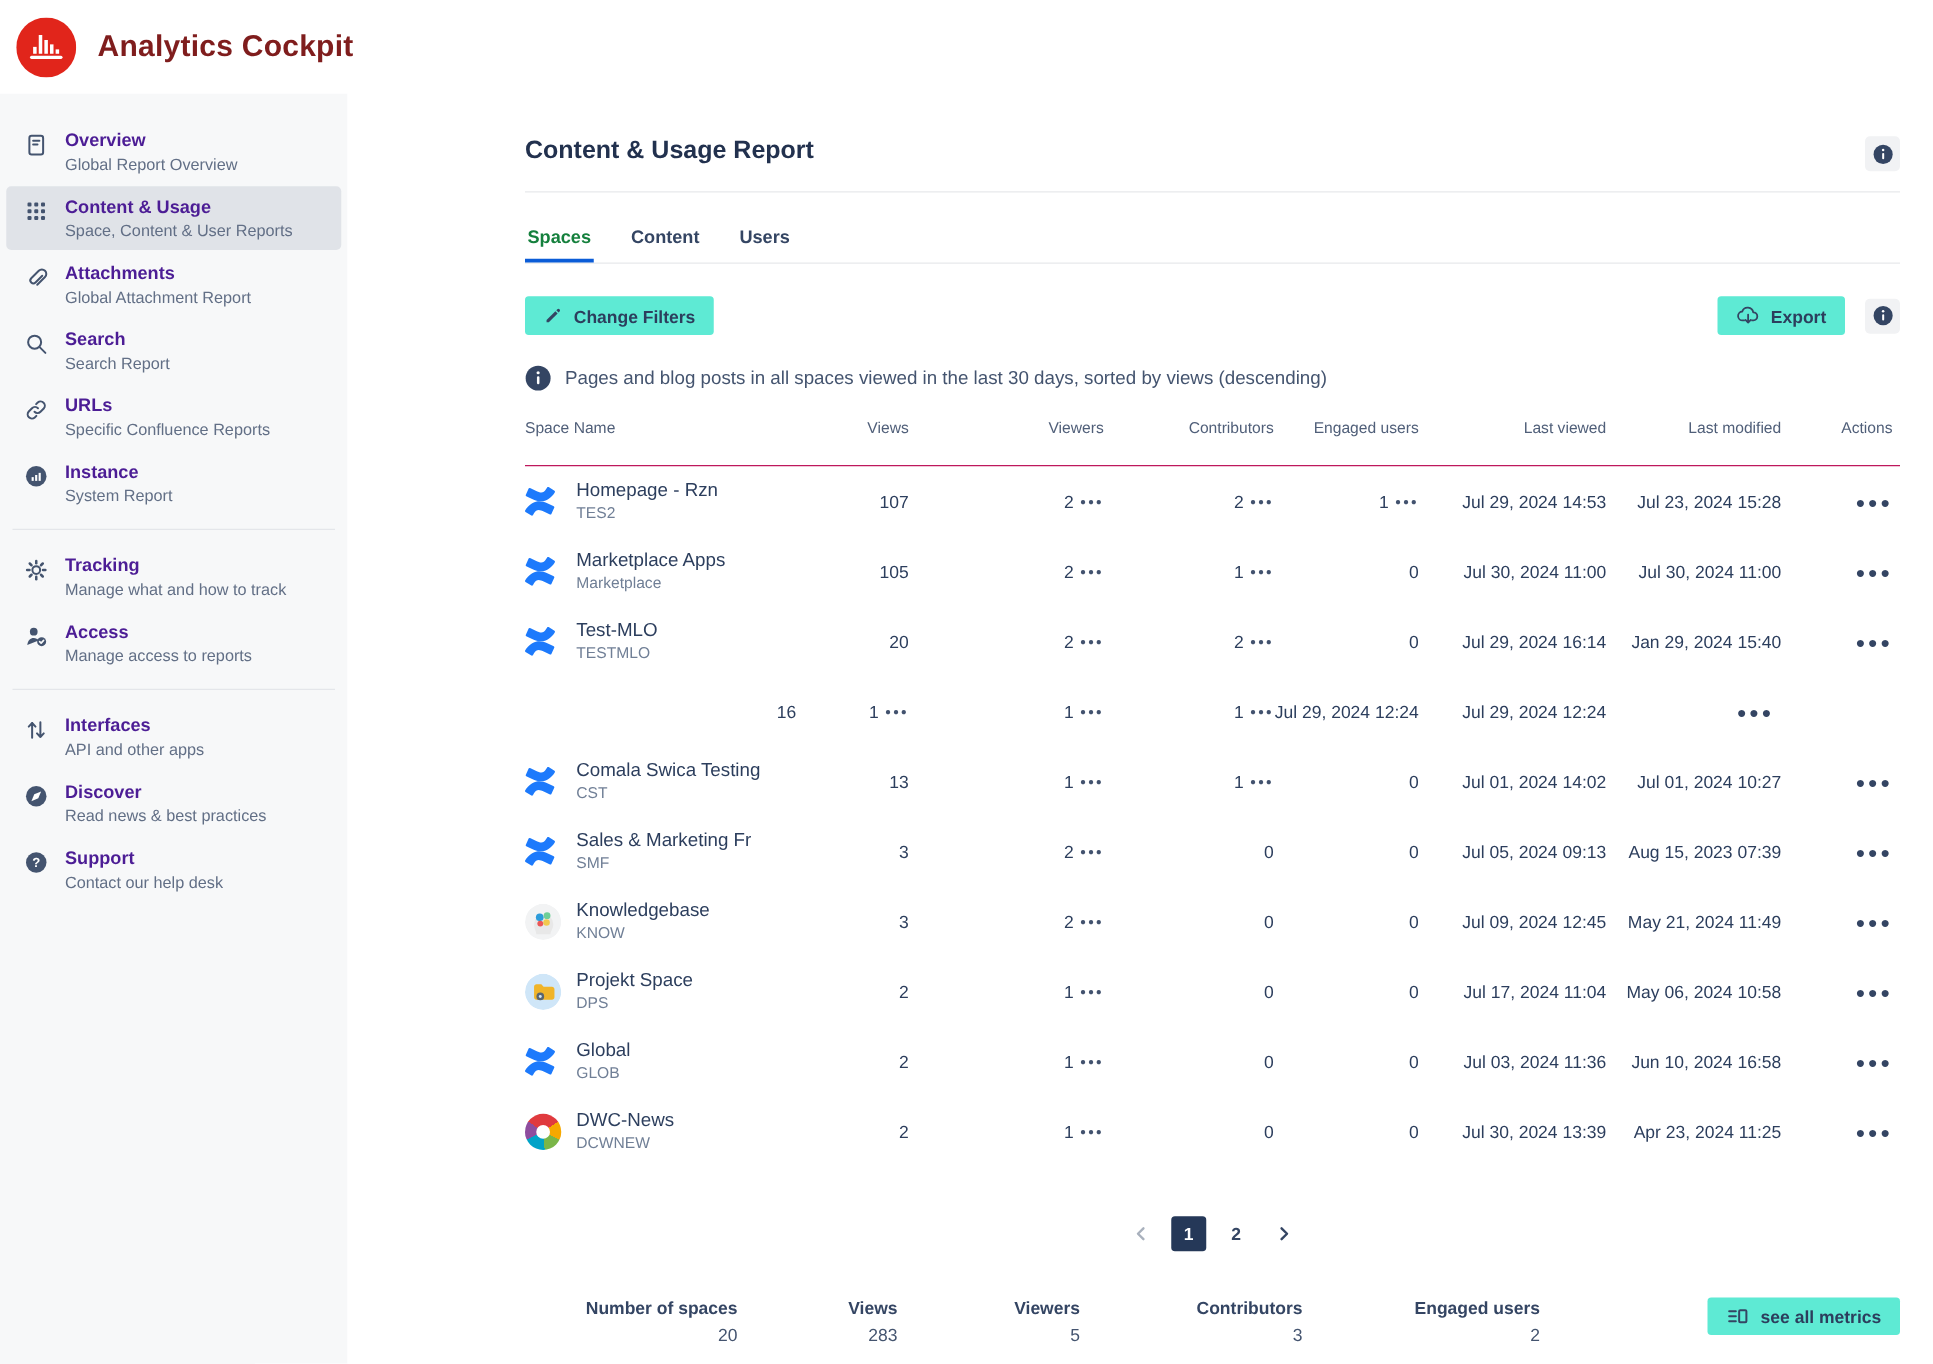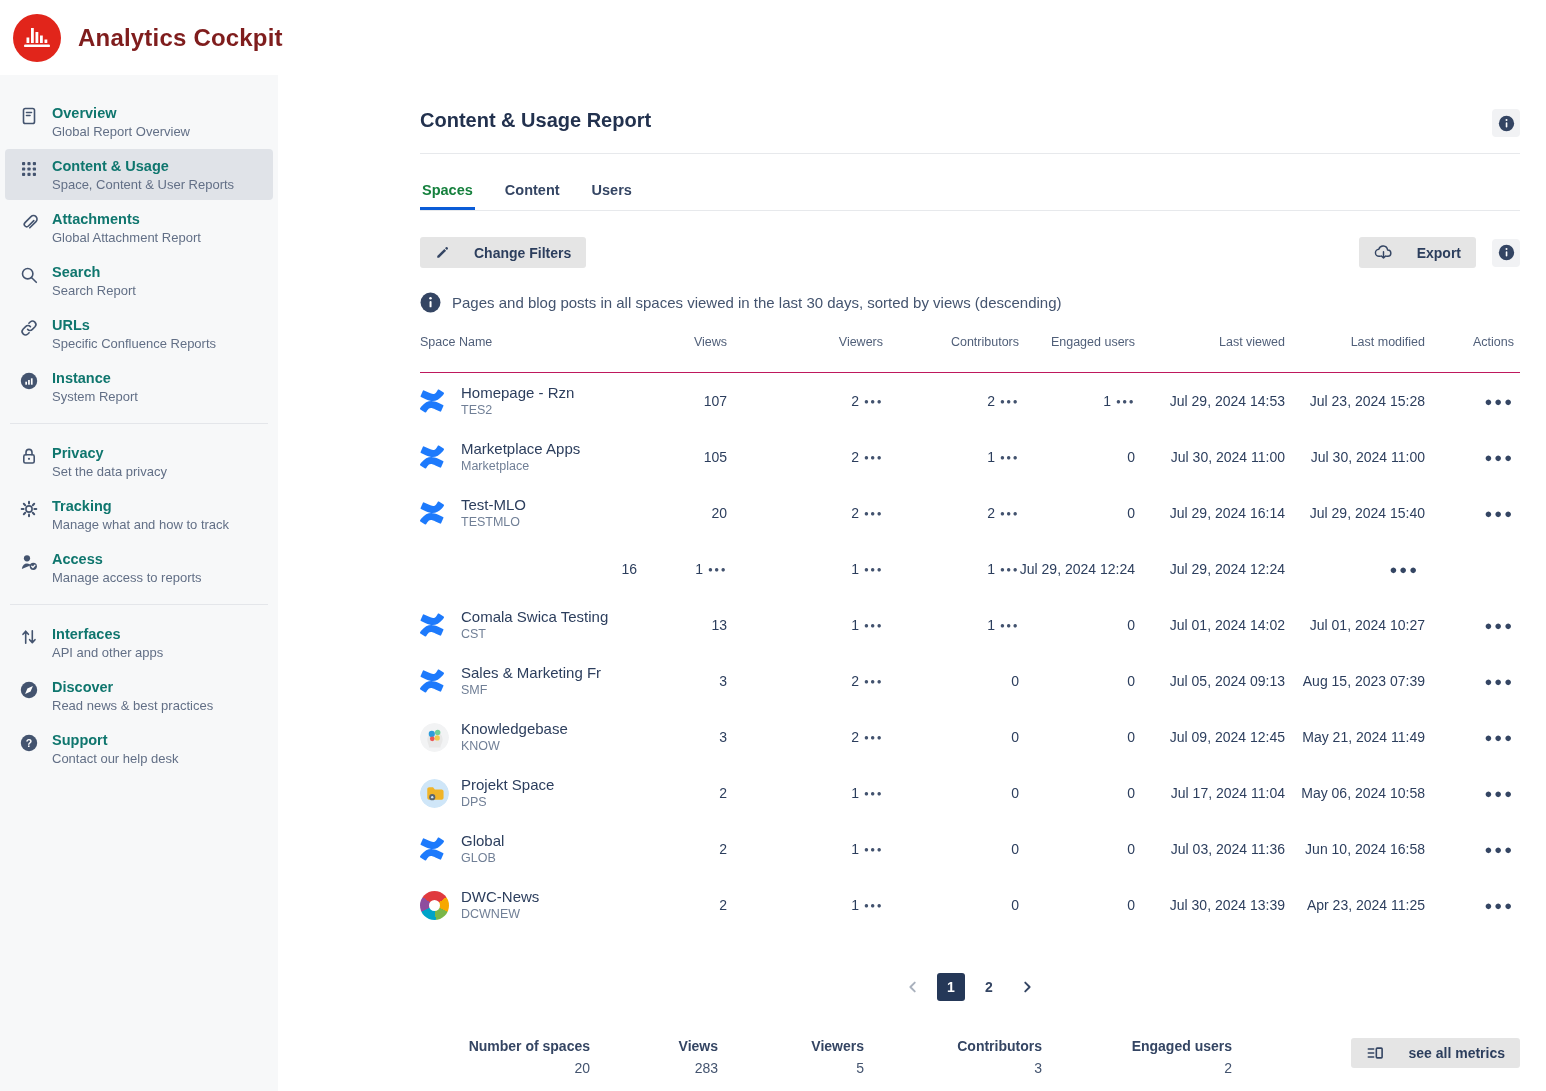--- a/index.html
+++ b/index.html
@@ -17,40 +17,40 @@
   .main { flex:1; background:#fff; }
   .content { margin-left:142px; margin-right:26px; }
 
   
   .side-item { display:flex; align-items:flex-start; padding:7px 10px 7px 14px; margin:0 5px 2px 5px;
     border-radius:4px; cursor:pointer; }
   .side-item.active { background:#E0E3E8; }
   .side-icon { width:24px; flex:0 0 24px; margin-top:3px; color:#44546F; }
   .side-icon svg { display:block; }
   .side-text { margin-left:9px; display:flex; flex-direction:column; }
-  .side-title { font-size:14.5px; font-weight:bold; color:#0f766e; line-height:20px; }
+  .side-title { font-size:14.5px; font-weight:bold; color:#4c1d95; line-height:20px; }
   .side-sub { font-size:13px; color:#626F86; line-height:17px; }
   .side-divider { height:1px; background:#E4E6EA; margin:11px 10px 12px 10px; }
 
   
   .title-row { display:flex; align-items:flex-start; justify-content:space-between; padding-top:34px; }
   .page-title { font-size:20px; font-weight:bold; color:#22314E; }
   .icon-btn { width:28px; height:28px; border:none; border-radius:4px; background:#F1F2F4;
     display:flex; align-items:center; justify-content:center; cursor:pointer; }
   .title-divider { height:1px; background:#E7E9EC; margin-top:16px; }
 
   .tabs { display:flex; gap:28px; margin-top:22px; border-bottom:1px solid #E7E9EC; }
   .tab { font-size:14.5px; font-weight:bold; color:#344563; padding:6px 2px 9px 2px; cursor:pointer;
     border-bottom:3px solid transparent; }
   .tab.active { color:#15803d; border-bottom-color:#0B5CD7; }
 
   
   .toolbar { display:flex; align-items:center; justify-content:space-between; margin-top:26px; }
-  .btn { display:inline-flex; align-items:center; gap:24px; height:31px; padding:0 15px;
-    background:#e5e5e5; border:none; border-radius:3px; font-family:inherit;
+  .btn { display:inline-flex; align-items:center; gap:9px; height:31px; padding:0 15px;
+    background:#5eead4; border:none; border-radius:3px; font-family:inherit;
     font-size:14px; font-weight:bold; color:#2C3E5D; cursor:pointer; }
   .toolbar-right { display:flex; align-items:center; gap:16px; }
 
   .note-row { display:flex; align-items:center; gap:11px; margin-top:24px; }
   .note-text { font-size:15px; color:#44546F; }
 
   
   .grid-cols { display:grid; grid-template-columns:217px 90px 156px 136px 116px 150px 140px 95px; }
   .thead { margin-top:22px; border-bottom:1px solid #be185d; padding-bottom:23px; }
   .th { font-size:12.5px; color:#505F79; text-align:right; }
@@ -190,33 +190,20 @@
               <rect x="11.9" y="7.3" width="1.7" height="6.4"></rect>
             </g>
           </svg>
         </span>
       <span class="side-text">
         <span class="side-title">Instance</span>
         <span class="side-sub">System Report</span>
       </span>
     </div>
   <div class="side-divider"></div>
-    <div class="side-item">
-      <span class="side-icon">
-          <svg width="20" height="20" viewBox="0 0 20 20" fill="none" stroke="#44546F" stroke-width="1.6" stroke-linecap="round" stroke-linejoin="round">
-            <rect x="4.8" y="8.8" width="10.4" height="8.2" rx="1.6"></rect>
-            <path d="M7 8.8V6.4a3 3 0 0 1 6 0v2.4"></path>
-            <circle cx="10" cy="12.8" r="1.1" fill="#44546F" stroke="none"></circle>
-          </svg>
-        </span>
-      <span class="side-text">
-        <span class="side-title">Privacy</span>
-        <span class="side-sub">Set the data privacy</span>
-      </span>
-    </div>
 
     <div class="side-item">
       <span class="side-icon">
           <svg width="20" height="20" viewBox="0 0 20 20" fill="none" stroke="#44546F" stroke-width="1.6" stroke-linecap="round" stroke-linejoin="round">
             <circle cx="10" cy="10" r="3.1"></circle>
             <g stroke-width="2">
               <path d="M15.4 10.0 L17.3 10.0"></path>
               <path d="M13.8 13.8 L15.2 15.2"></path>
               <path d="M10.0 15.4 L10.0 17.3"></path>
               <path d="M6.2 13.8 L4.8 15.2"></path>
@@ -412,21 +399,21 @@
             <span class="name-text">
               <a class="space-name">Test-MLO</a>
               <span class="space-key">TESTMLO</span>
             </span>
           </div>
           <div class="cell"><span>20</span></div>
           <div class="cell"><span>2</span><span class="dots">●●●</span></div>
           <div class="cell"><span>2</span><span class="dots">●●●</span></div>
           <div class="cell"><span>0</span></div>
           <div class="cell date">Jul 29, 2024 16:14</div>
-          <div class="cell date">Jul 29, 2024 15:40</div>
+          <div class="cell date">Jan 29, 2024 15:40</div>
           <div class="cell actions"><button class="dots-btn">●●●</button></div>
         </div>
 
         <div class="grid-cols trow">
           <div class="cell"><span>16</span></div>
           <div class="cell"><span>1</span><span class="dots">●●●</span></div>
           <div class="cell"><span>1</span><span class="dots">●●●</span></div>
           <div class="cell"><span>1</span><span class="dots">●●●</span></div>
           <div class="cell date">Jul 29, 2024 12:24</div>
           <div class="cell date">Jul 29, 2024 12:24</div>

